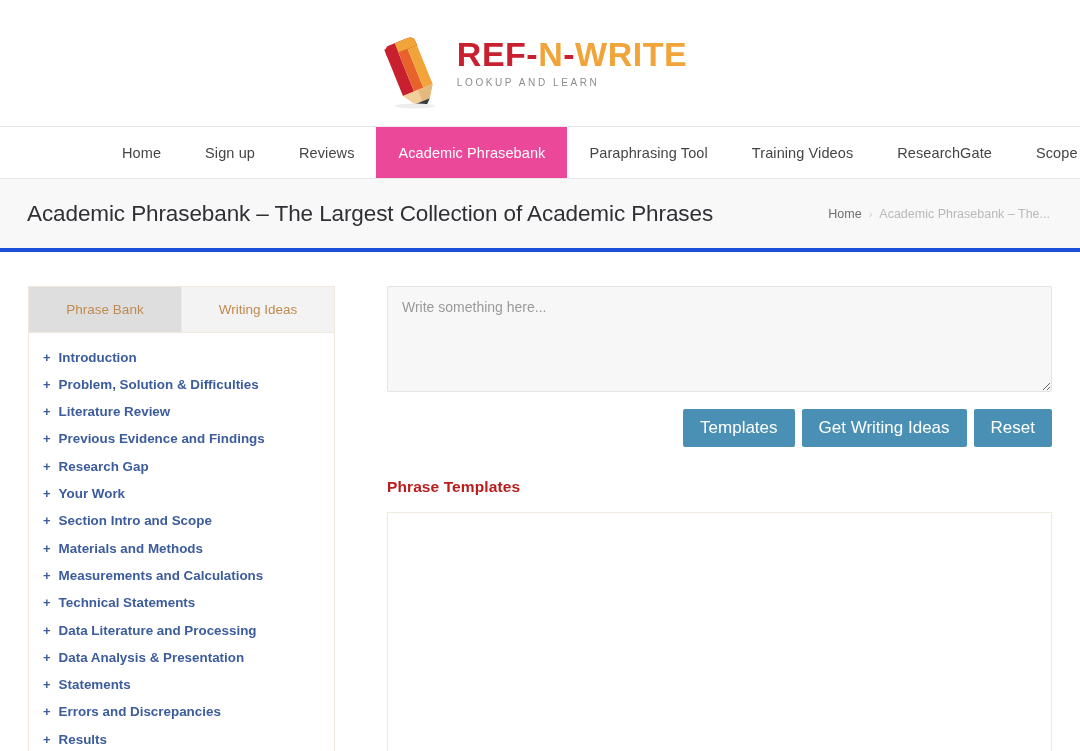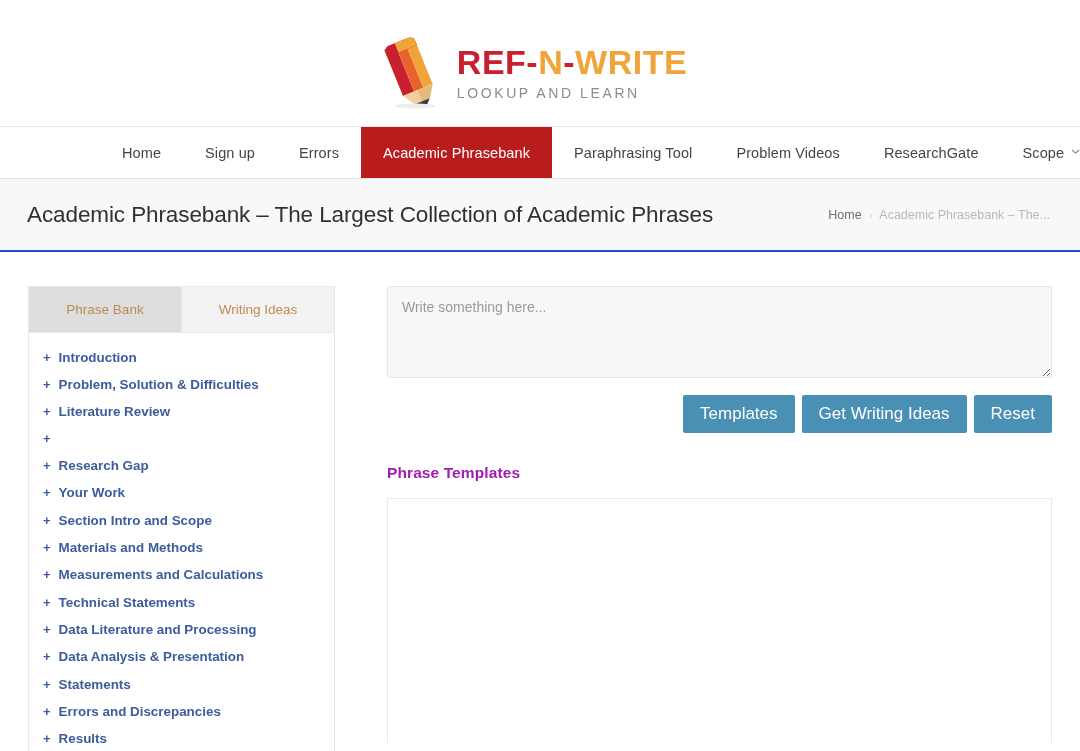--- a/index.html
+++ b/index.html
@@ -17,21 +17,20 @@
   .masthead {
     height: 126px;
     background: #ffffff;
     display: flex;
     align-items: center;
     justify-content: center;
     position: relative;
   }
   .logo-wrap {
     display: flex;
-    align-items: center;
     gap: 14px;
     transform: translateX(-6px);
     margin-top: 20px;
   }
   .pencil {
     width: 62px;
     height: 72px;
     position: relative;
   }
   .pencil svg { display: block; }
@@ -39,21 +38,21 @@
   .logo-main {
     font-size: 34px;
     font-weight: bold;
     letter-spacing: 0.5px;
     line-height: 1;
     white-space: nowrap;
   }
   .logo-main .c-red { color: #c8202e; }
   .logo-main .c-org { color: #f0a43a; }
   .logo-sub {
-    font-size: 14px;
+    font-size: 10px;
     color: #8c8c8c;
     letter-spacing: 2.6px;
     margin-top: 6px;
     font-weight: normal;
   }
 
   
   .navbar {
     height: 53px;
     background: #ffffff;
@@ -67,38 +66,38 @@
     display: flex;
     align-items: center;
     padding: 0 22px;
     font-size: 14.5px;
     color: #454545;
     cursor: pointer;
     white-space: nowrap;
     letter-spacing: 0.1px;
   }
   .nav-item.active {
-    background: #b91c1c;
+    background: #ec4899;
     color: #ffffff;
   }
   .caret {
     margin-left: 7px;
     display: inline-block;
     width: 9px;
     height: 9px;
     position: relative;
     top: -1px;
   }
   .caret svg { display: block; }
 
   
   .titlebar {
     height: 73px;
     background: #f8f8f8;
-    border-bottom: 2px solid #1d4ed8;
+    border-bottom: 4px solid #1d4ed8;
     display: flex;
     align-items: center;
     justify-content: space-between;
     padding: 0 30px 0 27px;
   }
   .page-title {
     font-size: 22.5px;
     color: #2f2f35;
     font-weight: normal;
     letter-spacing: -0.1px;
@@ -174,21 +173,21 @@
     font-size: 13px;
   }
 
   
   .main {
     flex: 1;
     min-width: 0;
   }
   .editor {
     width: 100%;
-    height: 92px;
+    height: 106px;
     background: #f7f7f7;
     border: 1px solid #e4e4e4;
     border-radius: 2px;
     padding: 12px 14px;
     font-size: 14px;
     font-family: "Liberation Sans", sans-serif;
     color: #444;
     resize: vertical;
     outline: none;
   }
@@ -209,21 +208,21 @@
     font-family: "Liberation Sans", sans-serif;
     padding: 9px 17px;
     cursor: pointer;
     white-space: nowrap;
   }
 
   .section-heading {
     margin-top: 31px;
     font-size: 15.5px;
     font-weight: bold;
-    color: #a21caf;
+    color: #b91c1c;
     letter-spacing: 0.1px;
   }
   .templates-box {
     margin-top: 16px;
     height: 245px;
     border: 1px solid #f0e9dd;
     background: #ffffff;
     border-bottom: none;
   }
 </style>
@@ -261,30 +260,30 @@
 </div>
 
 <nav class="navbar">
   <div class="nav-item">
     <span>Home</span>
   </div>
   <div class="nav-item">
     <span>Sign up</span>
   </div>
   <div class="nav-item">
-    <span>Errors</span>
+    <span>Reviews</span>
   </div>
   <div class="nav-item active">
     <span>Academic Phrasebank</span>
   </div>
   <div class="nav-item">
     <span>Paraphrasing Tool</span>
   </div>
   <div class="nav-item">
-    <span>Problem Videos</span>
+    <span>Training Videos</span>
   </div>
   <div class="nav-item">
     <span>ResearchGate</span>
   </div>
   <div class="nav-item">
     <span>Scope</span>
     <span class="caret">
       <svg width="9" height="9" viewBox="0 0 9 9">
           <path d="M1 3 L4.5 6.2 L8 3" stroke="#8d8d8d" stroke-width="1.1" fill="none"></path>
         </svg>
@@ -320,20 +319,21 @@
       <div class="tab-list-item">
         <span class="plus">+</span>
         <span>Problem, Solution &amp; Difficulties</span>
       </div>
       <div class="tab-list-item">
         <span class="plus">+</span>
         <span>Literature Review</span>
       </div>
       <div class="tab-list-item">
         <span class="plus">+</span>
+        <span>Previous Evidence and Findings</span>
       </div>
       <div class="tab-list-item">
         <span class="plus">+</span>
         <span>Research Gap</span>
       </div>
       <div class="tab-list-item">
         <span class="plus">+</span>
         <span>Your Work</span>
       </div>
       <div class="tab-list-item">

